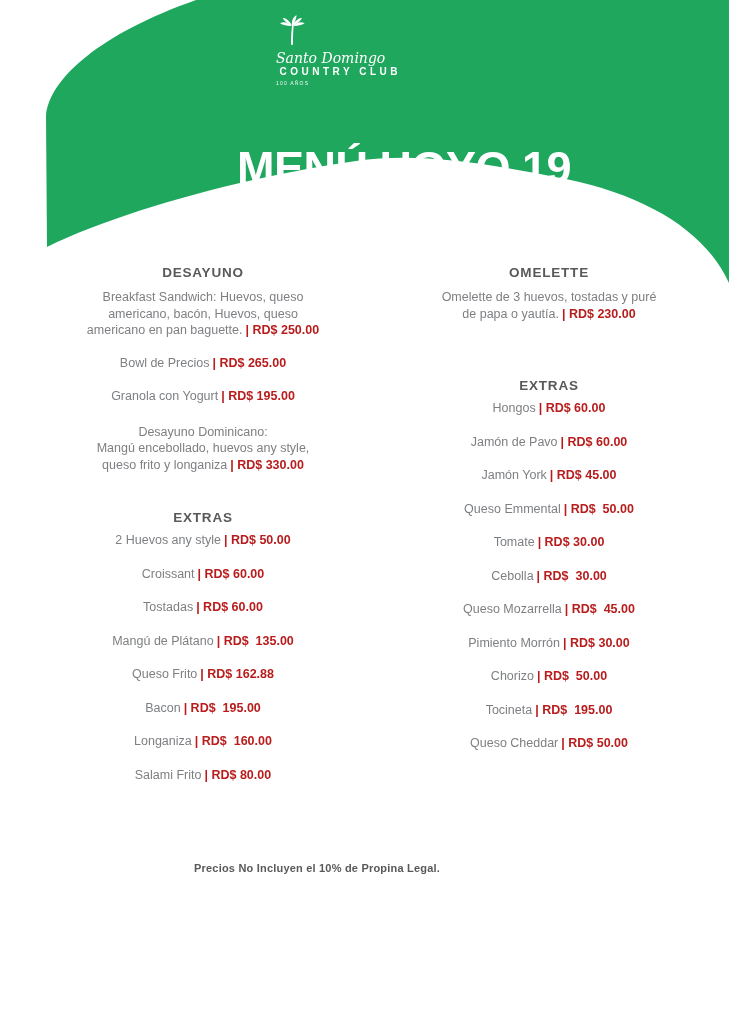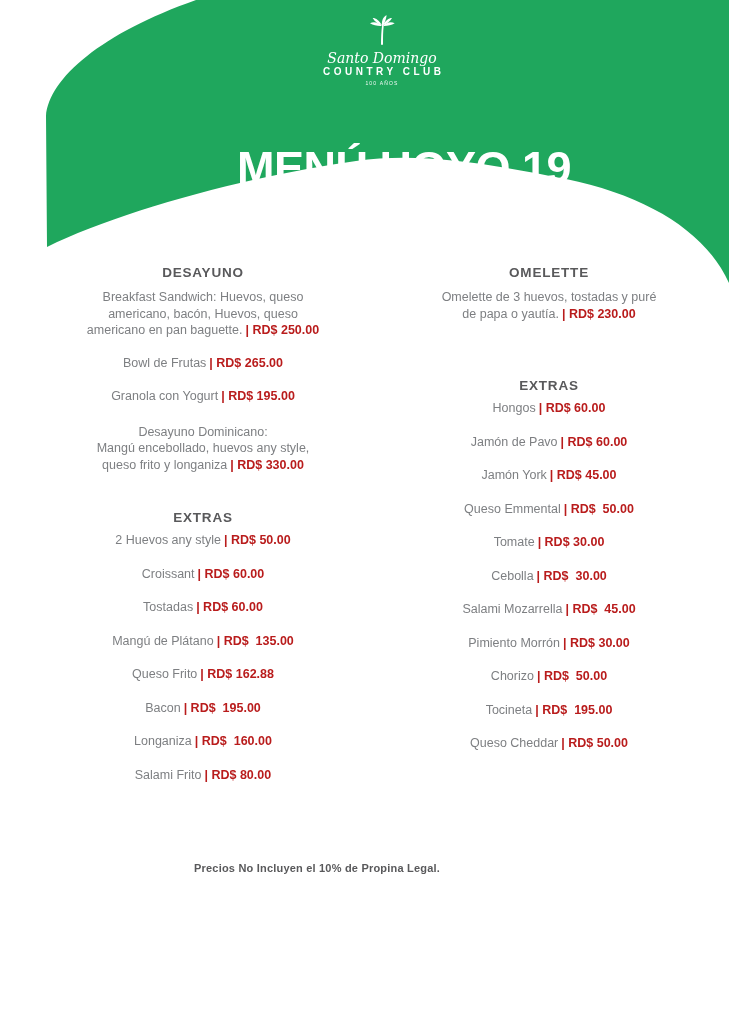--- a/index.html
+++ b/index.html
@@ -1,21 +1,21 @@
 <!DOCTYPE html>
 <html><head>
 <meta charset="utf-8">
 <style>
   html,body{margin:0;padding:0;}
   body{
     width:729px;height:1024px;position:relative;background:#ffffff;
     font-family:"Liberation Sans", sans-serif;overflow:hidden;
   }
   .header-svg{position:absolute;top:0;left:0;display:block;}
-  .logo{position:absolute;top:14px;left:292px;width:180px;text-align:center;color:#fff;}
+  .logo{position:absolute;top:14px;left:276px;width:180px;text-align:left;color:#fff;}
   .logo .tree{width:32px;height:32px;display:inline-block;}
   .logo-script{font-family:"DejaVu Serif", serif;font-style:italic;font-size:14px;line-height:15px;margin-top:1px;}
   .logo-cc{font-size:10px;font-weight:700;letter-spacing:3.5px;margin-top:0;text-indent:3.5px;}
   .logo-tag{font-size:5px;letter-spacing:1.2px;margin-top:3px;opacity:.95;}
   .page-title{
     position:absolute;top:96px;left:404px;transform:translateX(-50%);
     font-size:45px;font-weight:800;color:#ffffff;white-space:nowrap;letter-spacing:-0.5px;margin-top:46px;
   }
   .col{position:absolute;top:258px;width:260px;text-align:center;}
   .col-left{left:73px;}
@@ -63,21 +63,21 @@
 <div class="col col-left">
   <div class="sec-heading">DESAYUNO</div>
 
   <p class="desc">
     <span>Breakfast Sandwich: Huevos, queso</span><br>
     <span>americano, bacón, Huevos, queso</span><br>
     <span>americano en pan baguette.</span><span class="price">| RD$ 250.00</span>
   </p>
 
   <div class="menu-item">
-    <span>Bowl de Frutas</span><span class="price">| RD$ 265.00</span>
+    <span>Bowl de Precios</span><span class="price">| RD$ 265.00</span>
   </div>
   <div class="menu-item">
     <span>Granola con Yogurt</span><span class="price">| RD$ 195.00</span>
   </div>
 
   <p class="desc mb-lg">
     <span>Desayuno Dominicano:</span><br>
     <span>Mangú encebollado, huevos any style,</span><br>
     <span>queso frito y longaniza</span><span class="price">| RD$ 330.00</span>
   </p>
@@ -103,20 +103,20 @@
   </p>
 
   <div class="sec-heading second">EXTRAS</div>
 
   <div class="menu-item"><span>Hongos</span><span class="price">| RD$ 60.00</span></div>
   <div class="menu-item"><span>Jamón de Pavo</span><span class="price">| RD$ 60.00</span></div>
   <div class="menu-item"><span>Jamón York</span><span class="price">| RD$ 45.00</span></div>
   <div class="menu-item"><span>Queso Emmental</span><span class="price">| RD$  50.00</span></div>
   <div class="menu-item"><span>Tomate</span><span class="price">| RD$ 30.00</span></div>
   <div class="menu-item"><span>Cebolla</span><span class="price">| RD$  30.00</span></div>
-  <div class="menu-item"><span>Salami Mozarrella</span><span class="price">| RD$  45.00</span></div>
+  <div class="menu-item"><span>Queso Mozarrella</span><span class="price">| RD$  45.00</span></div>
   <div class="menu-item"><span>Pimiento Morrón</span><span class="price">| RD$ 30.00</span></div>
   <div class="menu-item"><span>Chorizo</span><span class="price">| RD$  50.00</span></div>
   <div class="menu-item"><span>Tocineta</span><span class="price">| RD$  195.00</span></div>
   <div class="menu-item"><span>Queso Cheddar</span><span class="price">| RD$ 50.00</span></div>
 </div>
 
 <div class="footer-note">Precios No Incluyen el 10% de Propina Legal.</div>
 
 </body></html>

